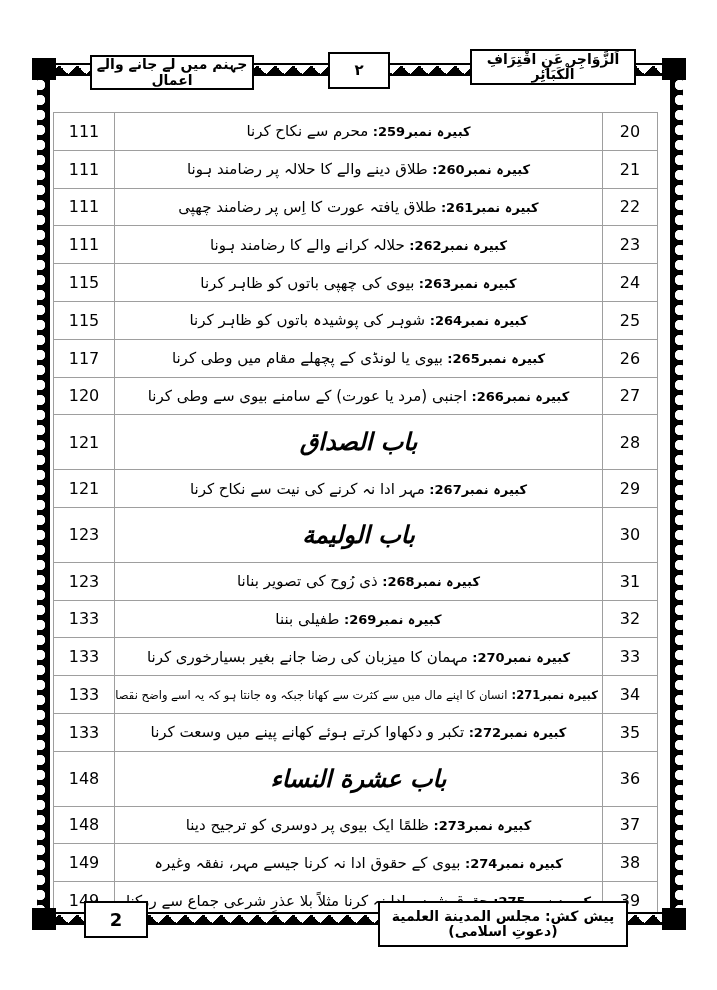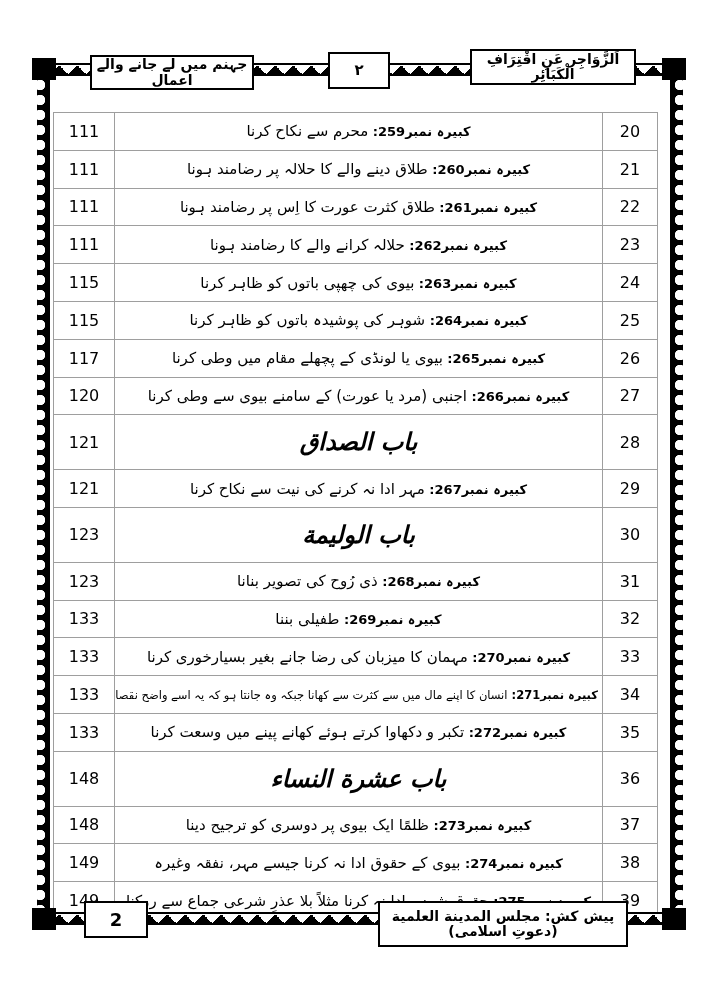--- a/index.html
+++ b/index.html
@@ -78,21 +78,21 @@
     <td class="title-col"><span class="lbl">کبیرہ نمبر259: </span><span>محرم سے نکاح کرنا</span></td>
     <td class="serial-col">20</td>
   </tr>
       <tr class="entry">
     <td class="page-col">111</td>
     <td class="title-col"><span class="lbl">کبیرہ نمبر260: </span><span>طلاق دینے والے کا حلالہ پر رضامند ہونا</span></td>
     <td class="serial-col">21</td>
   </tr>
       <tr class="entry">
     <td class="page-col">111</td>
-    <td class="title-col"><span class="lbl">کبیرہ نمبر261: </span><span>طلاق کثرت عورت کا اِس پر رضامند ہونا</span></td>
+    <td class="title-col"><span class="lbl">کبیرہ نمبر261: </span><span>طلاق یافتہ عورت کا اِس پر رضامند چھپی</span></td>
     <td class="serial-col">22</td>
   </tr>
       <tr class="entry">
     <td class="page-col">111</td>
     <td class="title-col"><span class="lbl">کبیرہ نمبر262: </span><span>حلالہ کرانے والے کا رضامند ہونا</span></td>
     <td class="serial-col">23</td>
   </tr>
       <tr class="entry">
     <td class="page-col">115</td>
     <td class="title-col"><span class="lbl">کبیرہ نمبر263: </span><span>بیوی کی چھپی باتوں کو ظاہر کرنا</span></td>

